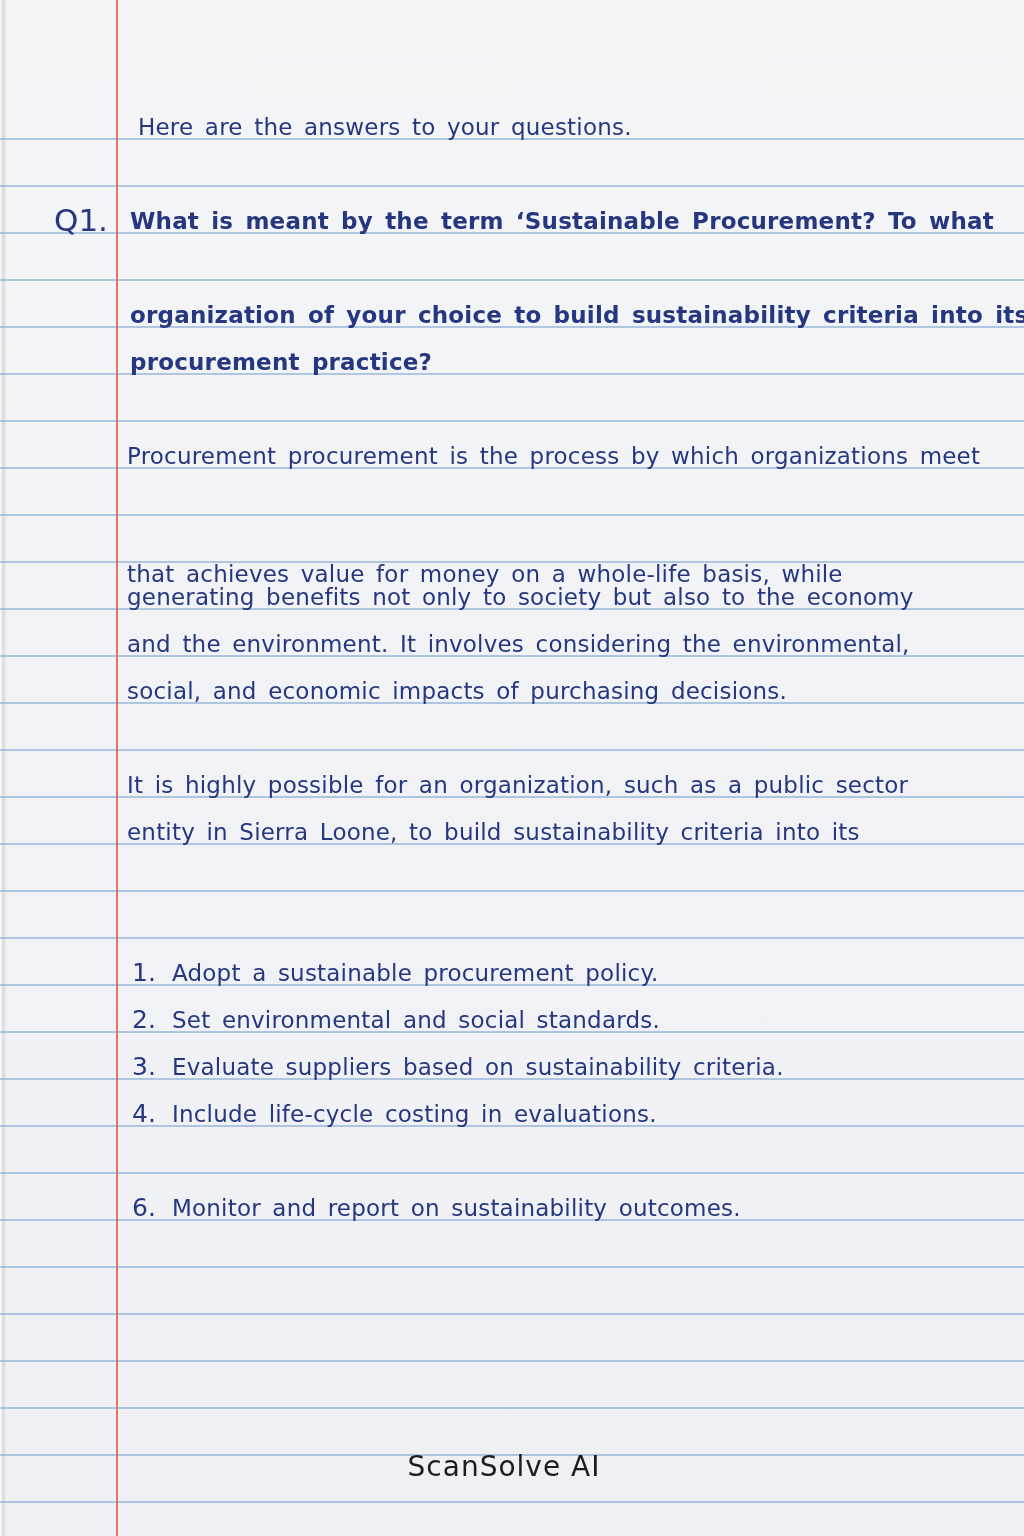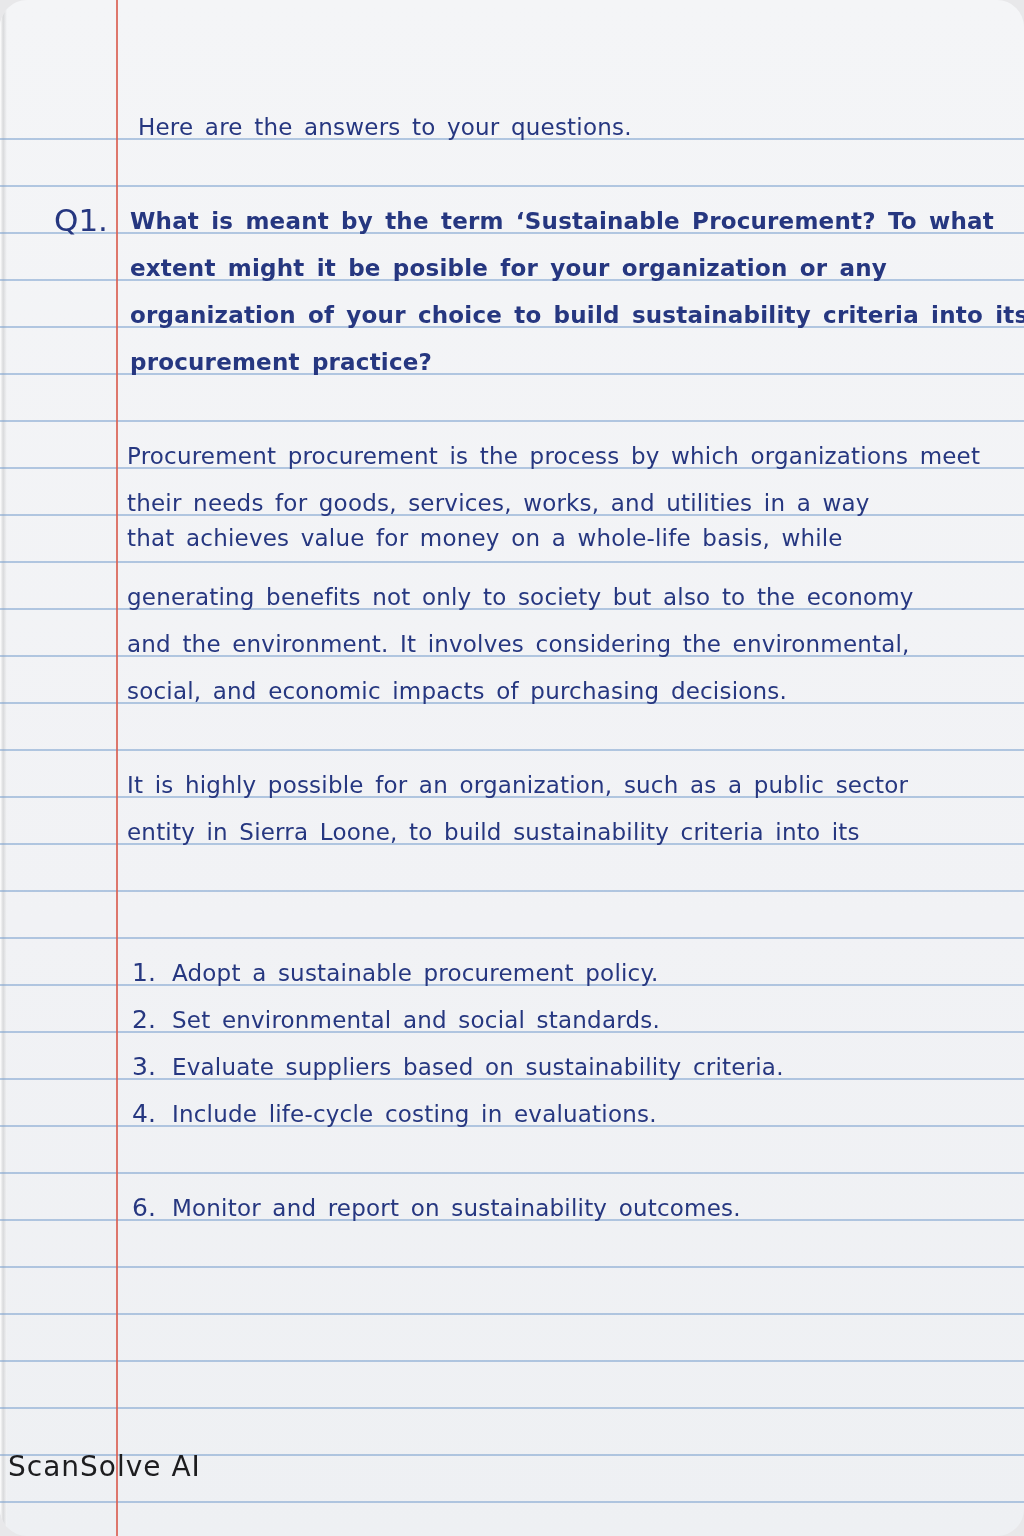--- a/index.html
+++ b/index.html
@@ -8,21 +8,20 @@
     background: #e8e8ea;
     font-family: "DejaVu Sans", sans-serif;
   }
   .page {
     position: relative;
     width: 1024px;
     height: 1536px;
     margin: 0 auto;
     background: linear-gradient(180deg, #f4f5f7 0%, #f1f2f5 60%, #eef0f3 100%);
     overflow: hidden;
-    border-radius: 27px;
   }
   .page-edge {
     position: absolute;
     left: 0; top: 0; bottom: 0;
     width: 7px;
     background: linear-gradient(90deg, #ffffff 0%, #d9dadc 45%, #f4f5f7 100%);
   }
   .rules {
     position: absolute;
     left: 0; right: 0;
@@ -68,20 +67,21 @@
   .indent-d { left: 132px; }
   .step-num {
     display: inline-block;
     min-width: 30px;
     font-size: 25px;
   }
   .step-text { padding-left: 10px; margin-top: 32px; }
   .footer-brand {
     position: absolute;
     left: 8px; right: 24px;
+    text-align: center;
     height: 42px;
     line-height: 42px;
     font-size: 28px;
     letter-spacing: 1px;
     color: #1d1d1f;
     white-space: nowrap;
   }
 </style>
 </head>
 <body>
@@ -89,27 +89,25 @@
 <div class="page">
   <div class="page-edge"></div>
   <div class="rules"></div>
   <div class="margin-line"></div>
 
   <div class="hw indent-a" style="top:106px">Here are the answers to your questions.</div>
 
   <div class="q-label" style="top:199px">Q1.</div>
 
   <div class="hw indent-b" style="top:200px">What is meant by the term ‘Sustainable Procurement? To what</div>
-  <div class="hw indent-b" style="top:247px">extent might it be posible for your organization or any</div>
   <div class="hw indent-b" style="top:294px">organization of your choice to build sustainability criteria into its</div>
   <div class="hw indent-b" style="top:341px">procurement practice?</div>
 
   <div class="hw indent-c" style="top:435px">Procurement procurement is the process by which organizations meet</div>
-  <div class="hw indent-c" style="top:482px">their needs for goods, services, works, and utilities in a way</div>
-  <div class="hw indent-c" style="top:517px">that achieves value for money on a whole-life basis, while</div>
+  <div class="hw indent-c" style="top:553px">that achieves value for money on a whole-life basis, while</div>
   <div class="hw indent-c" style="top:576px">generating benefits not only to society but also to the economy</div>
   <div class="hw indent-c" style="top:623px">and the environment. It involves considering the environmental,</div>
   <div class="hw indent-c" style="top:670px">social, and economic impacts of purchasing decisions.</div>
 
   <div class="hw indent-c" style="top:764px">It is highly possible for an organization, such as a public sector</div>
   <div class="hw indent-c" style="top:811px">entity in Sierra Loone, to build sustainability criteria into its</div>
 
   <div class="hw indent-d" style="top:952px">
     <span class="step-num">1.</span><span class="step-text">Adopt a sustainable procurement policy.</span>
   </div>

